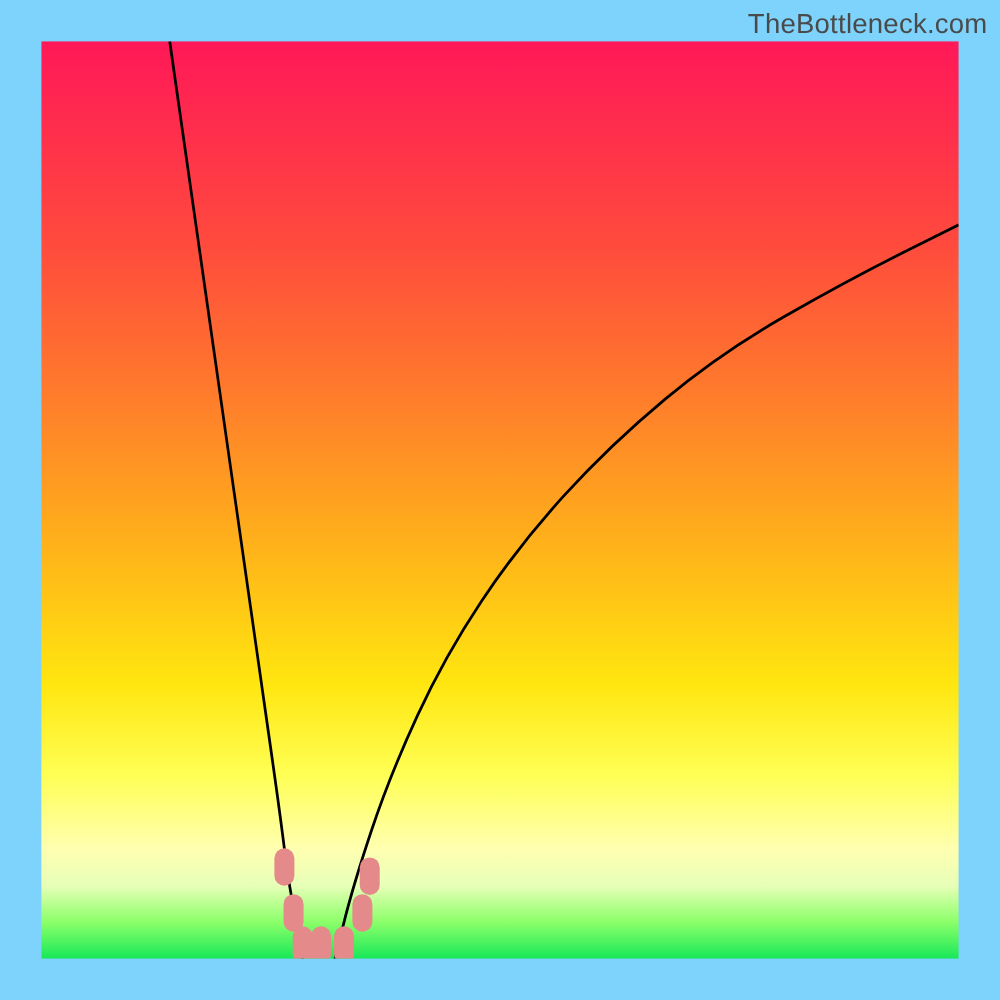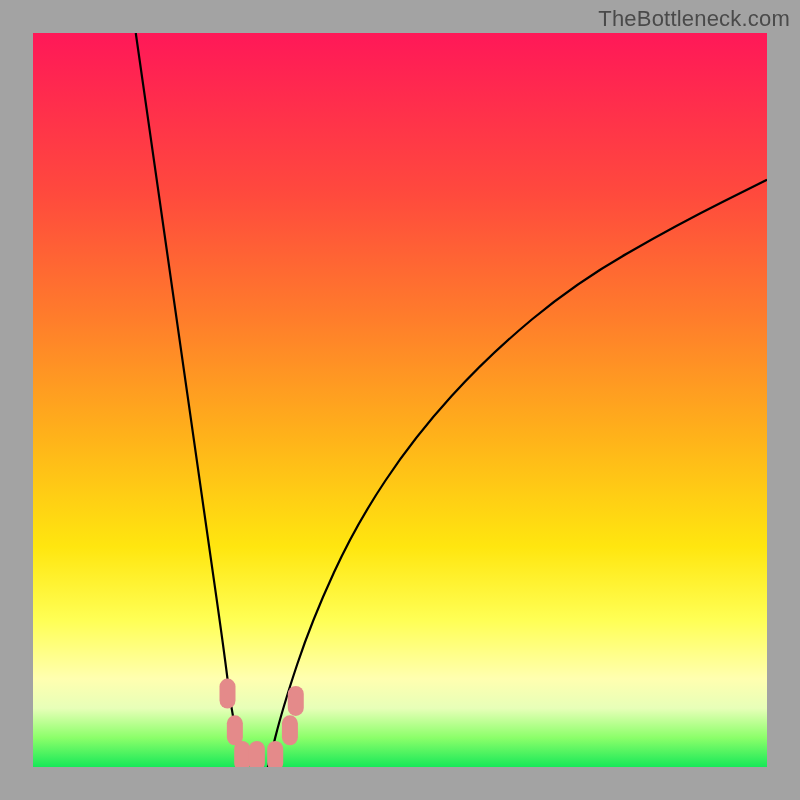--- a/index.html
+++ b/index.html
@@ -7,21 +7,21 @@
     padding: 0;
     width: 800px;
     height: 800px;
     overflow: hidden;
     background: #000;
     font-family: Arial, Helvetica, sans-serif;
   }
   .frame {
     position: absolute;
     inset: 0;
-    background: #a3a3a3;
+    background: #7dd3fc;
     text-align: right;
   }
   .plot {
     position: absolute;
     left: 33px;
     top: 33px;
     width: 734px;
     height: 734px;
     overflow: hidden;
   }

